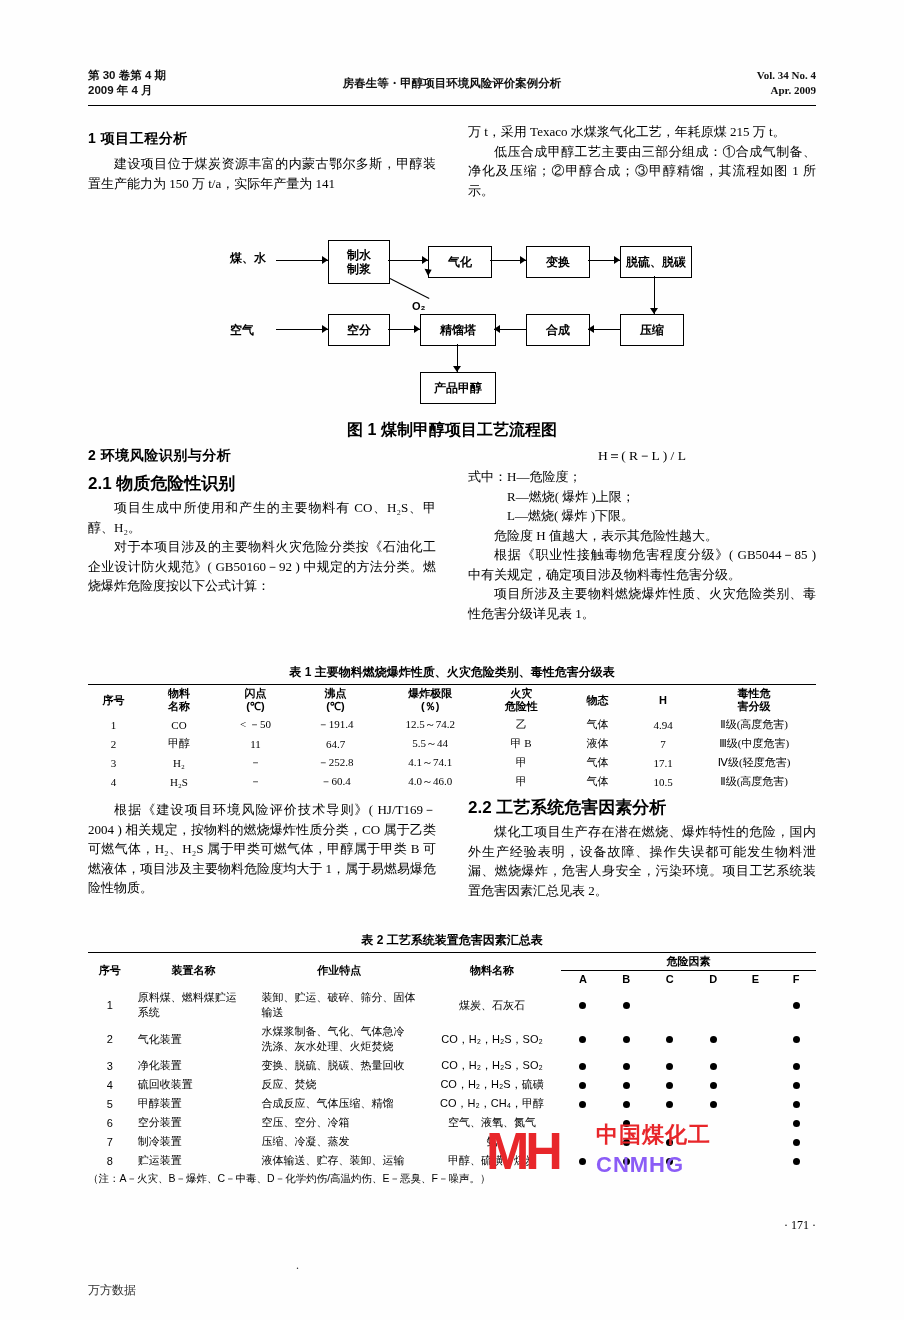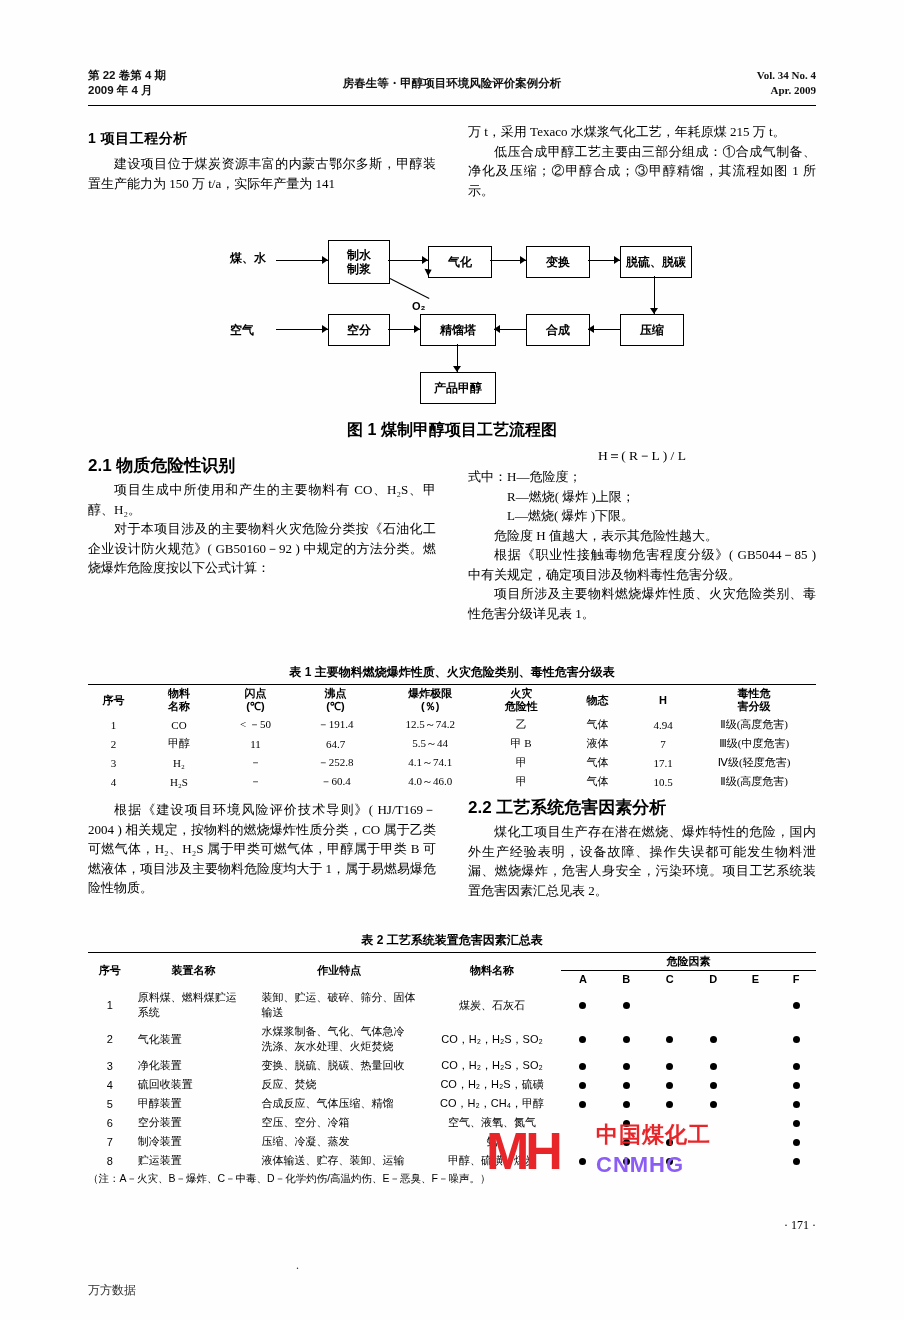--- a/index.html
+++ b/index.html
@@ -268,21 +268,21 @@
   }
 </style>
 </head>
 <body>
 
 <div class="page">
   <div class="sheet">
 
     <div class="runhead">
       <div class="left">
-        <div>第 22 卷第 4 期</div>
+        <div>第 30 卷第 4 期</div>
         <div>2009 年 4 月</div>
       </div>
       <div class="center">房春生等・甲醇项目环境风险评价案例分析</div>
       <div class="right">
         <div>Vol. 34  No. 4</div>
         <div>Apr.  2009</div>
       </div>
     </div>
     <div class="rule"></div>
 
@@ -362,20 +362,21 @@
       <div class="fline" style="left:160px; top:40px; width:44px; height:1px; transform:rotate(27deg); transform-origin:left center;"></div>
       <div class="fline" style="left:196px; top:29px; width:0; height:0; border-left:6px solid #000; border-top:4px solid transparent; border-bottom:4px solid transparent; background:none; transform:rotate(-27deg);"></div>
 
       <div class="fline" style="left:227px; top:106px; width:1px; height:28px;"></div>
       <div class="fline" style="left:223px; top:128px; width:0; height:0; border-top:6px solid #000; border-left:4px solid transparent; border-right:4px solid transparent; background:none;"></div>
     </div>
 
     <div class="fig-cap">图 1    煤制甲醇项目工艺流程图</div>
 
     <div class="col-left" style="top:447px;">
+      <h2 class="sec" style="margin-top:0;">2    环境风险识别与分析</h2>
       <h3 class="sub">2.1    物质危险性识别</h3>
       <p class="body">项目生成中所使用和产生的主要物料有 CO、H₂S、甲醇、H₂。</p>
       <p class="body">对于本项目涉及的主要物料火灾危险分类按《石油化工企业设计防火规范》( GB50160－92 ) 中规定的方法分类。燃烧爆炸危险度按以下公式计算：</p>
     </div>
 
     <div class="col-right" style="top:443px;">
       <div class="formula">H＝( R－L ) / L</div>
       <p class="body noind">式中：H—危险度；</p>
       <p class="body ind2">R—燃烧( 爆炸 )上限；</p>
       <p class="body ind2">L—燃烧( 爆炸 )下限。</p>

